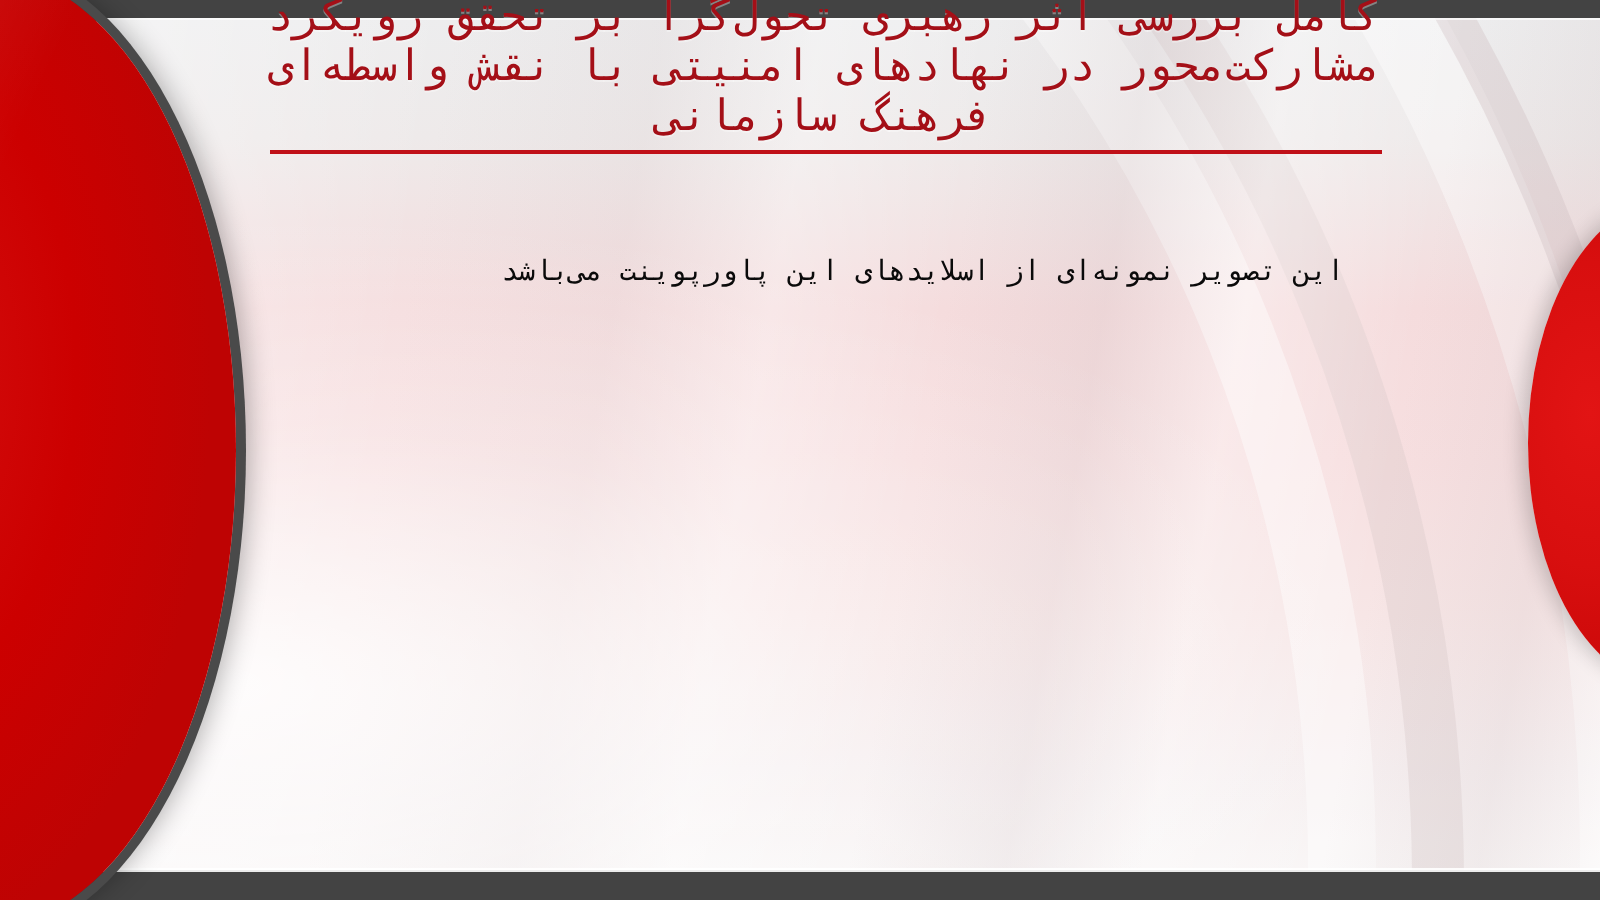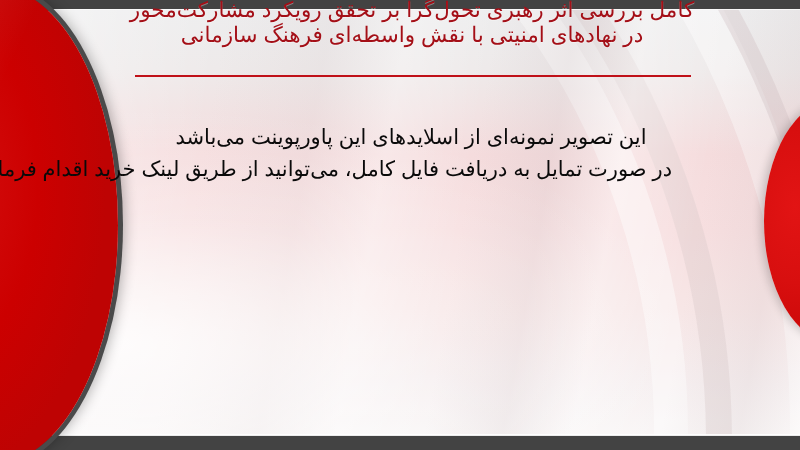--- a/index.html
+++ b/index.html
@@ -1,21 +1,21 @@
 <!DOCTYPE html>
 <html><head>
 <meta charset="utf-8">
 <style>
   html,body{margin:0;padding:0;background:#3d3d3d;}
   #slide{
     position:relative;
     width:800px;height:450px;
     overflow:hidden;
     background:#3f3f3f;
-    font-family:Liberation Sans, sans-serif;
+    font-family:Liberation Mono, monospace;
   }
   
   .plate{
     position:absolute;
     left:0;top:9px;right:0;bottom:14px;
     background:
       linear-gradient(180deg,#ededee 0%,#eeeaea 14%,#f5dcdd 34%,#f7dfe0 52%,#f7e6e6 70%,#f6eff0 88%,#f9f6f6 100%);
     overflow:hidden;
   }
   
@@ -103,23 +103,23 @@
   .title-rule{
     position:absolute;
     left:135px;width:556px;top:75px;height:2px;
     background:#c01018;
   }
   
   .body{
     position:absolute;
     left:150px;right:128px;top:121px;
     direction:rtl;
-    text-align:center;
+    text-align:right;
     color:#0a0a0a;
-    font-size:21px;
+    font-size:14px;
     line-height:32px;
   }
   .body-line{display:block;white-space:nowrap;}
 </style>
 </head>
 <body>
 
 <div id="slide">
 
   <div class="plate">
@@ -146,16 +146,15 @@
 
   <div class="oval-left"></div>
   <div class="oval-left-sheen"></div>
   <div class="oval-right"></div>
 
   <div class="title">کامل بررسی اثر رهبری تحول‌گرا بر تحقق رویکرد مشارکت‌محور در نهادهای امنیتی با نقش واسطه‌ای فرهنگ سازمانی</div>
   <div class="title-rule"></div>
 
   <div class="body">
     <span class="body-line">این تصویر نمونه‌ای از اسلایدهای این پاورپوینت می‌باشد</span>
-    <span class="body-line">در صورت تمایل به دریافت فایل کامل، می‌توانید از طریق لینک خرید اقدام فرمایید</span>
   </div>
 
 </div>
 
 </body></html>

